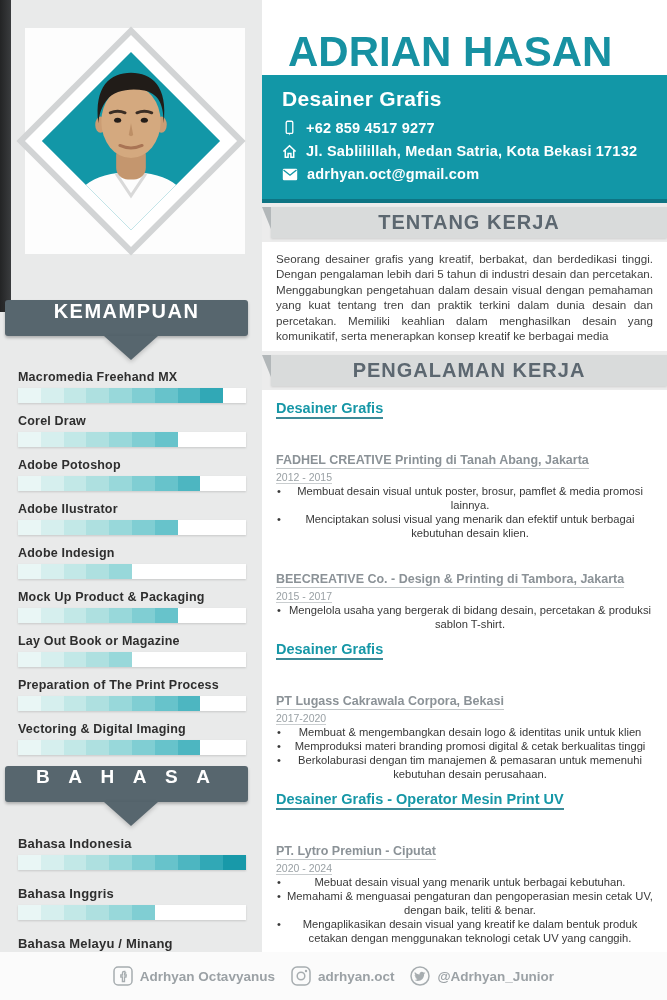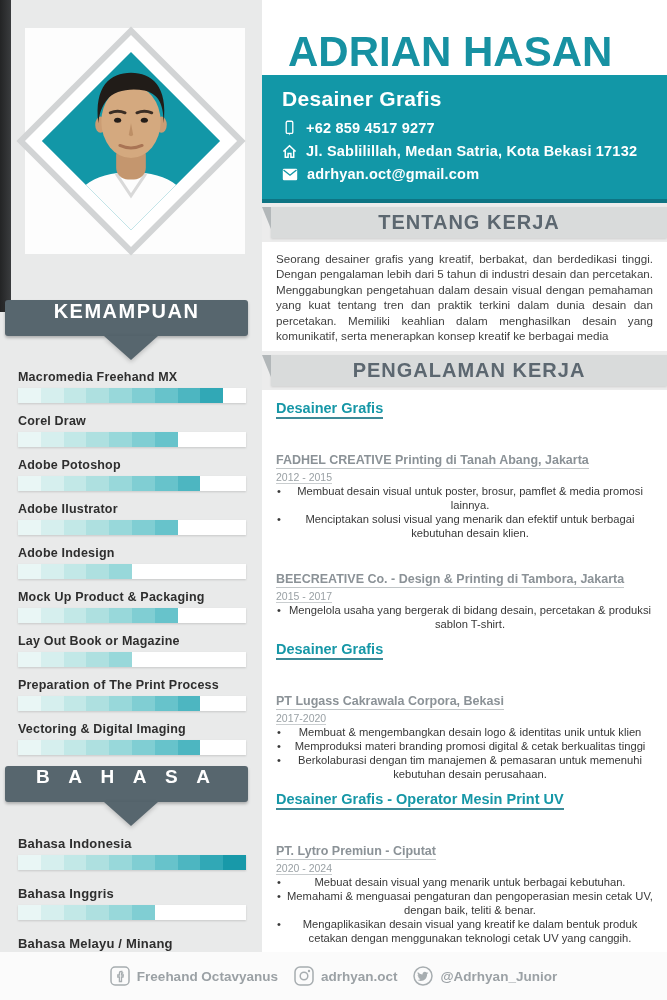--- a/index.html
+++ b/index.html
@@ -309,21 +309,21 @@
       <div class="edu-years">2009 - 2012</div>
     </div>
   </main>
 
   <footer class="footer">
     <div class="social">
       <svg width="20" height="20" viewBox="0 0 20 20">
         <rect x="1" y="1" width="18" height="18" rx="4" stroke="#a7adb0" stroke-width="1.5" fill="none"></rect>
         <path d="M12.5 5.5 H11 C10 5.5 9.4 6.1 9.4 7.1 V9 H7.8 V11 H9.4 V15.5 H11.5 V11 H13 L13.3 9 H11.5 V7.6 C11.5 7.2 11.7 7 12.1 7 H13.3" stroke="#a7adb0" stroke-width="1.3" fill="none"></path>
       </svg>
-      <span>Freehand Octavyanus</span>
+      <span>Adrhyan Octavyanus</span>
     </div>
     <div class="social">
       <svg width="20" height="20" viewBox="0 0 20 20">
         <rect x="1" y="1" width="18" height="18" rx="5" stroke="#a7adb0" stroke-width="1.5" fill="none"></rect>
         <circle cx="10" cy="10" r="3.8" stroke="#a7adb0" stroke-width="1.5" fill="none"></circle>
         <circle cx="15" cy="5" r="1.2" fill="#a7adb0"></circle>
       </svg>
       <span>adrhyan.oct</span>
     </div>
     <div class="social">

